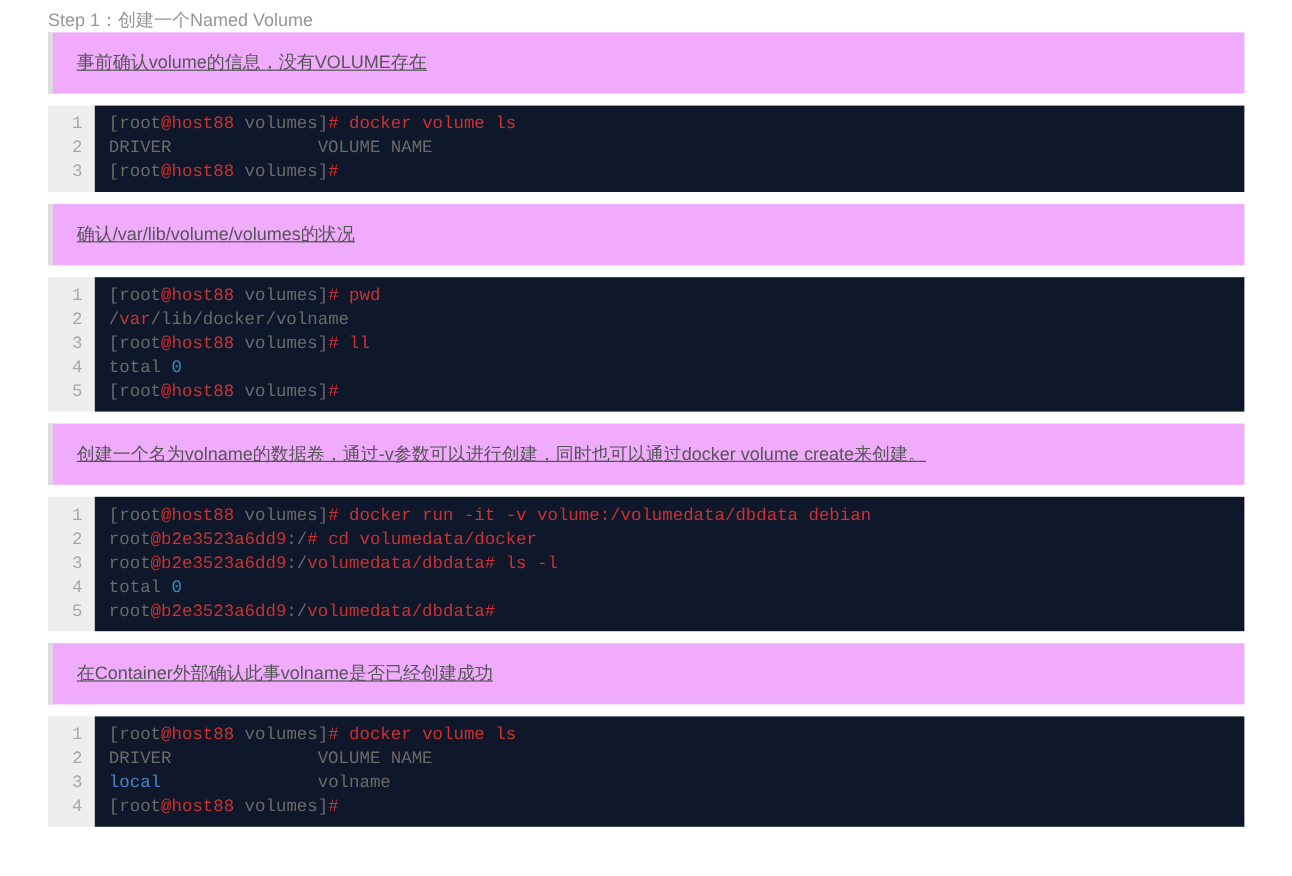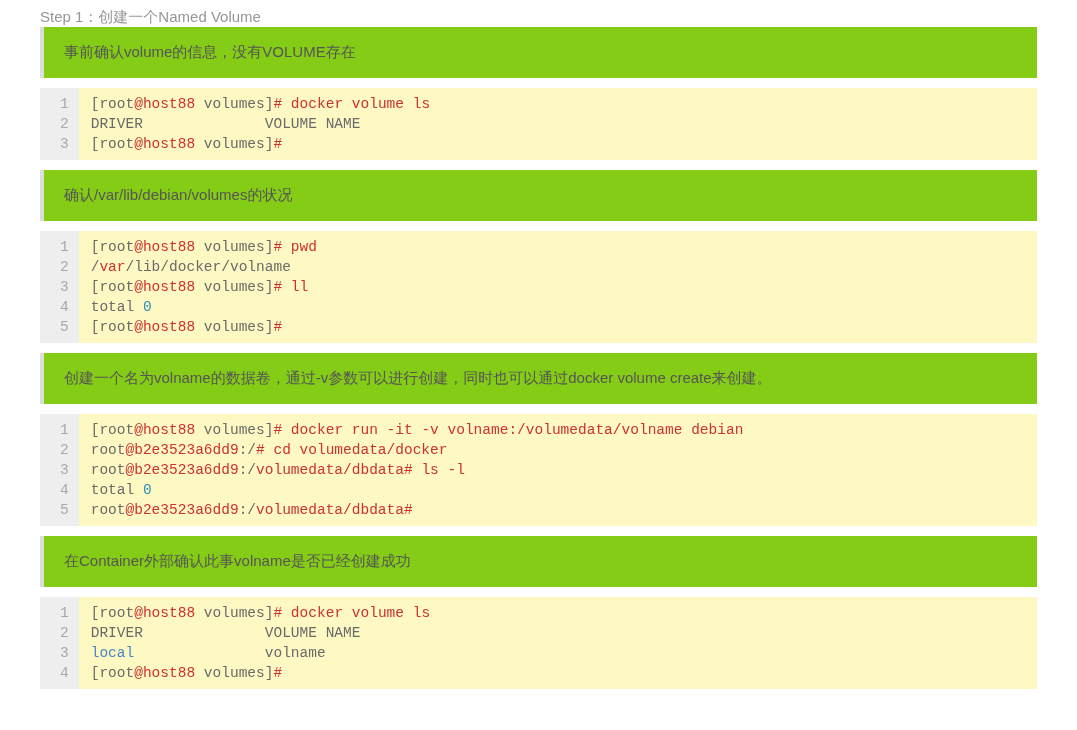--- a/index.html
+++ b/index.html
@@ -8,44 +8,45 @@
     font-family: "Microsoft YaHei", "Segoe UI", Arial, sans-serif;
     font-size: 15px;
     color: #4f4f4f;
     background: #ffffff;
   }
   .step-title {
     color: #969696;
     font-size: 15px;
   }
   .note-block {
-    background: #84cc16;
+    background: #f0abfc;
     border-left: 4px solid #dddddd;
     padding: 16px 20px;
     margin-bottom: 10px;
     color: #555555;
     font-size: 15px;
+    text-decoration: underline;
   }
   .code-wrap {
     display: flex;
     margin-bottom: 10px;
     font-family: Consolas, "Courier New", monospace;
     font-size: 14.5px;
     line-height: 20px;
   }
   .gutter {
     background: #eeeeee;
     color: #a8a8a8;
     text-align: right;
     padding: 6px 10px 6px 20px;
     user-select: none;
   }
   .gutter div { }
   .code {
-    background: #fef9c3;
+    background: #0f172a;
     padding: 6px 12px;
     flex: 1;
     white-space: pre;
     overflow-x: auto;
   }
   .tk-cmd   { color: #cd3131; }      
   .tk-kw    { color: #6a6a6a; }      
   .tk-gray  { color: #6a6a6a; }      
   .tk-num   { color: #2a8fbd; }      
   .tk-local { color: #4a86c5; text-align: center; }      
@@ -64,21 +65,21 @@
   <div class="gutter">
       <div>1</div>
       <div>2</div>
       <div>3</div>
     </div>
   <div class="code"><span class="tk-gray">[</span><span class="tk-gray">root</span><span class="tk-cmd">@host88</span><span class="tk-gray"> volumes]</span><span class="tk-hash"># docker volume ls</span>
 <span class="tk-kw">DRIVER              VOLUME NAME</span>
 <span class="tk-gray">[</span><span class="tk-gray">root</span><span class="tk-cmd">@host88</span><span class="tk-gray"> volumes]</span><span class="tk-hash">#</span></div>
 </div>
 
-<div class="note-block">确认/var/lib/debian/volumes的状况</div>
+<div class="note-block">确认/var/lib/volume/volumes的状况</div>
 
 <div class="code-wrap">
   <div class="gutter">
       <div>1</div>
       <div>2</div>
       <div>3</div>
       <div>4</div>
       <div>5</div>
     </div>
   <div class="code"><span class="tk-gray">[</span><span class="tk-gray">root</span><span class="tk-cmd">@host88</span><span class="tk-gray"> volumes]</span><span class="tk-hash"># pwd</span>
@@ -91,21 +92,21 @@
 <div class="note-block">创建一个名为volname的数据卷，通过-v参数可以进行创建，同时也可以通过docker volume create来创建。</div>
 
 <div class="code-wrap">
   <div class="gutter">
       <div>1</div>
       <div>2</div>
       <div>3</div>
       <div>4</div>
       <div>5</div>
     </div>
-  <div class="code"><span class="tk-gray">[</span><span class="tk-gray">root</span><span class="tk-cmd">@host88</span><span class="tk-gray"> volumes]</span><span class="tk-hash"># docker run -it -v volname:/volumedata/volname debian</span>
+  <div class="code"><span class="tk-gray">[</span><span class="tk-gray">root</span><span class="tk-cmd">@host88</span><span class="tk-gray"> volumes]</span><span class="tk-hash"># docker run -it -v volume:/volumedata/dbdata debian</span>
 <span class="tk-gray">root</span><span class="tk-cmd">@b2e3523a6dd9</span><span class="tk-slash">:/</span><span class="tk-hash"># cd volumedata/docker</span>
 <span class="tk-gray">root</span><span class="tk-cmd">@b2e3523a6dd9</span><span class="tk-slash">:/</span><span class="tk-path">volumedata/dbdata</span><span class="tk-hash"># ls -l</span>
 <span class="tk-gray">total </span><span class="tk-num">0</span>
 <span class="tk-gray">root</span><span class="tk-cmd">@b2e3523a6dd9</span><span class="tk-slash">:/</span><span class="tk-path">volumedata/dbdata</span><span class="tk-hash">#</span></div>
 </div>
 
 <div class="note-block">在Container外部确认此事volname是否已经创建成功</div>
 
 <div class="code-wrap">
   <div class="gutter">

